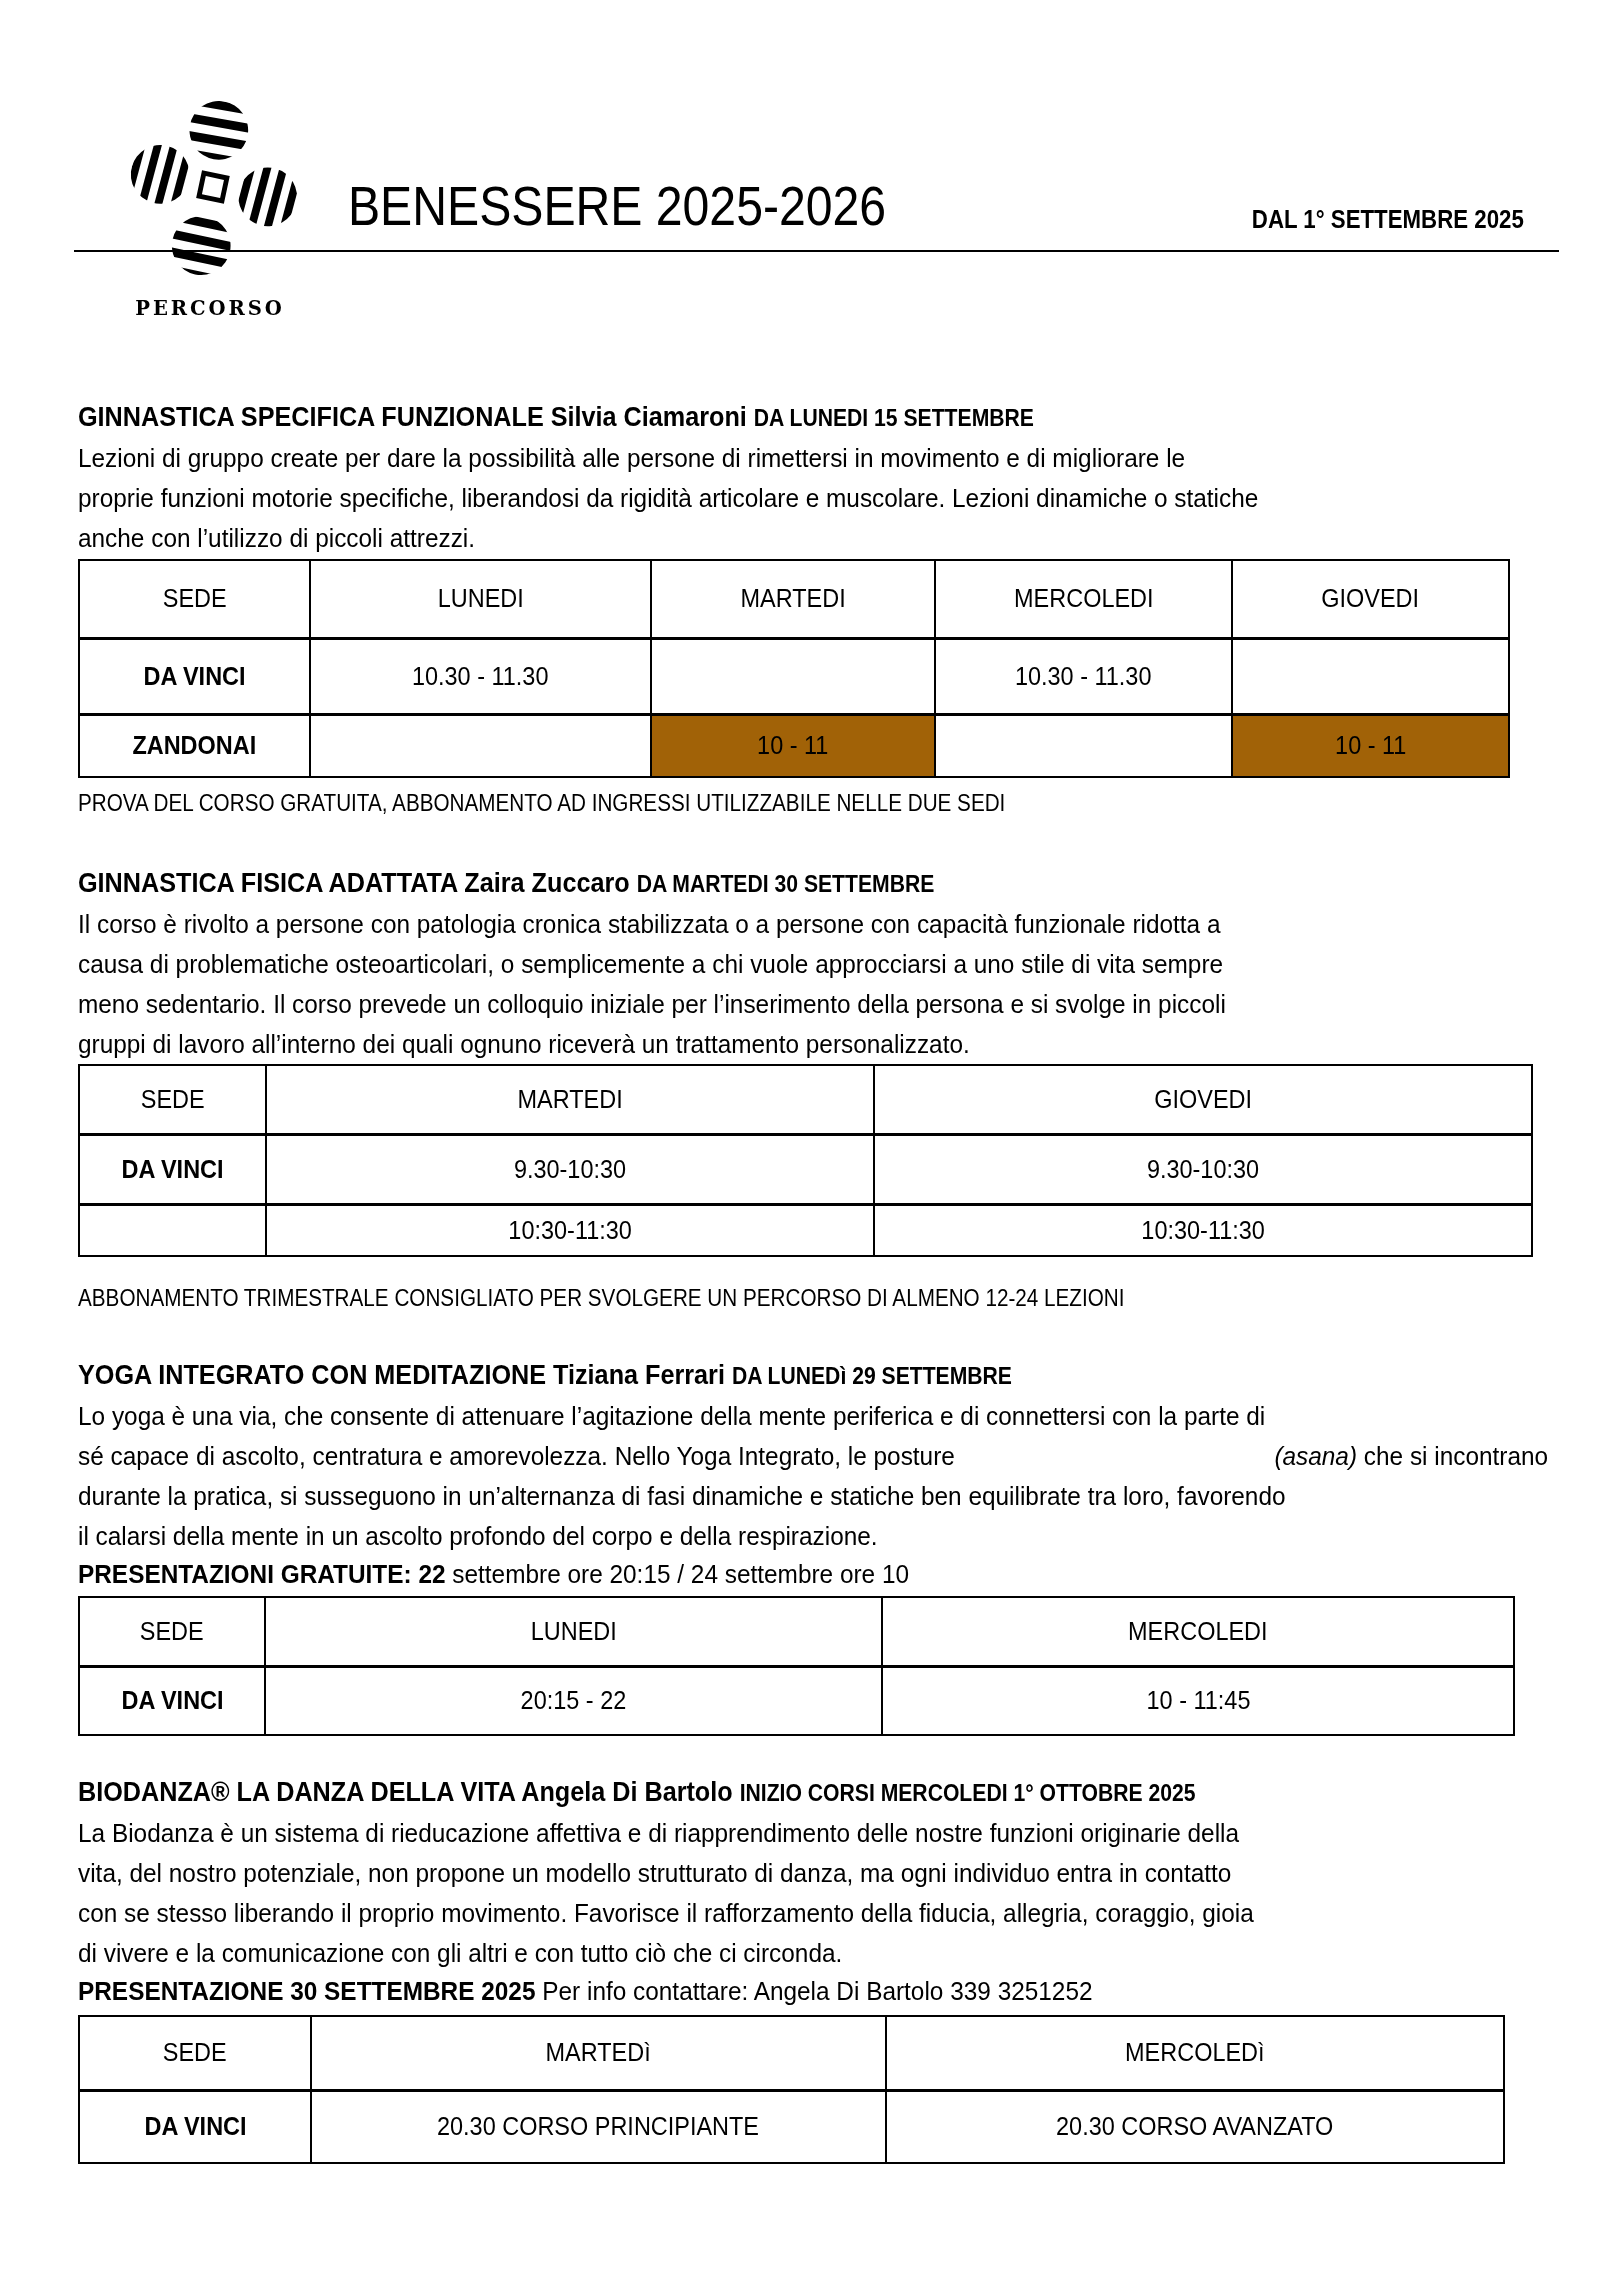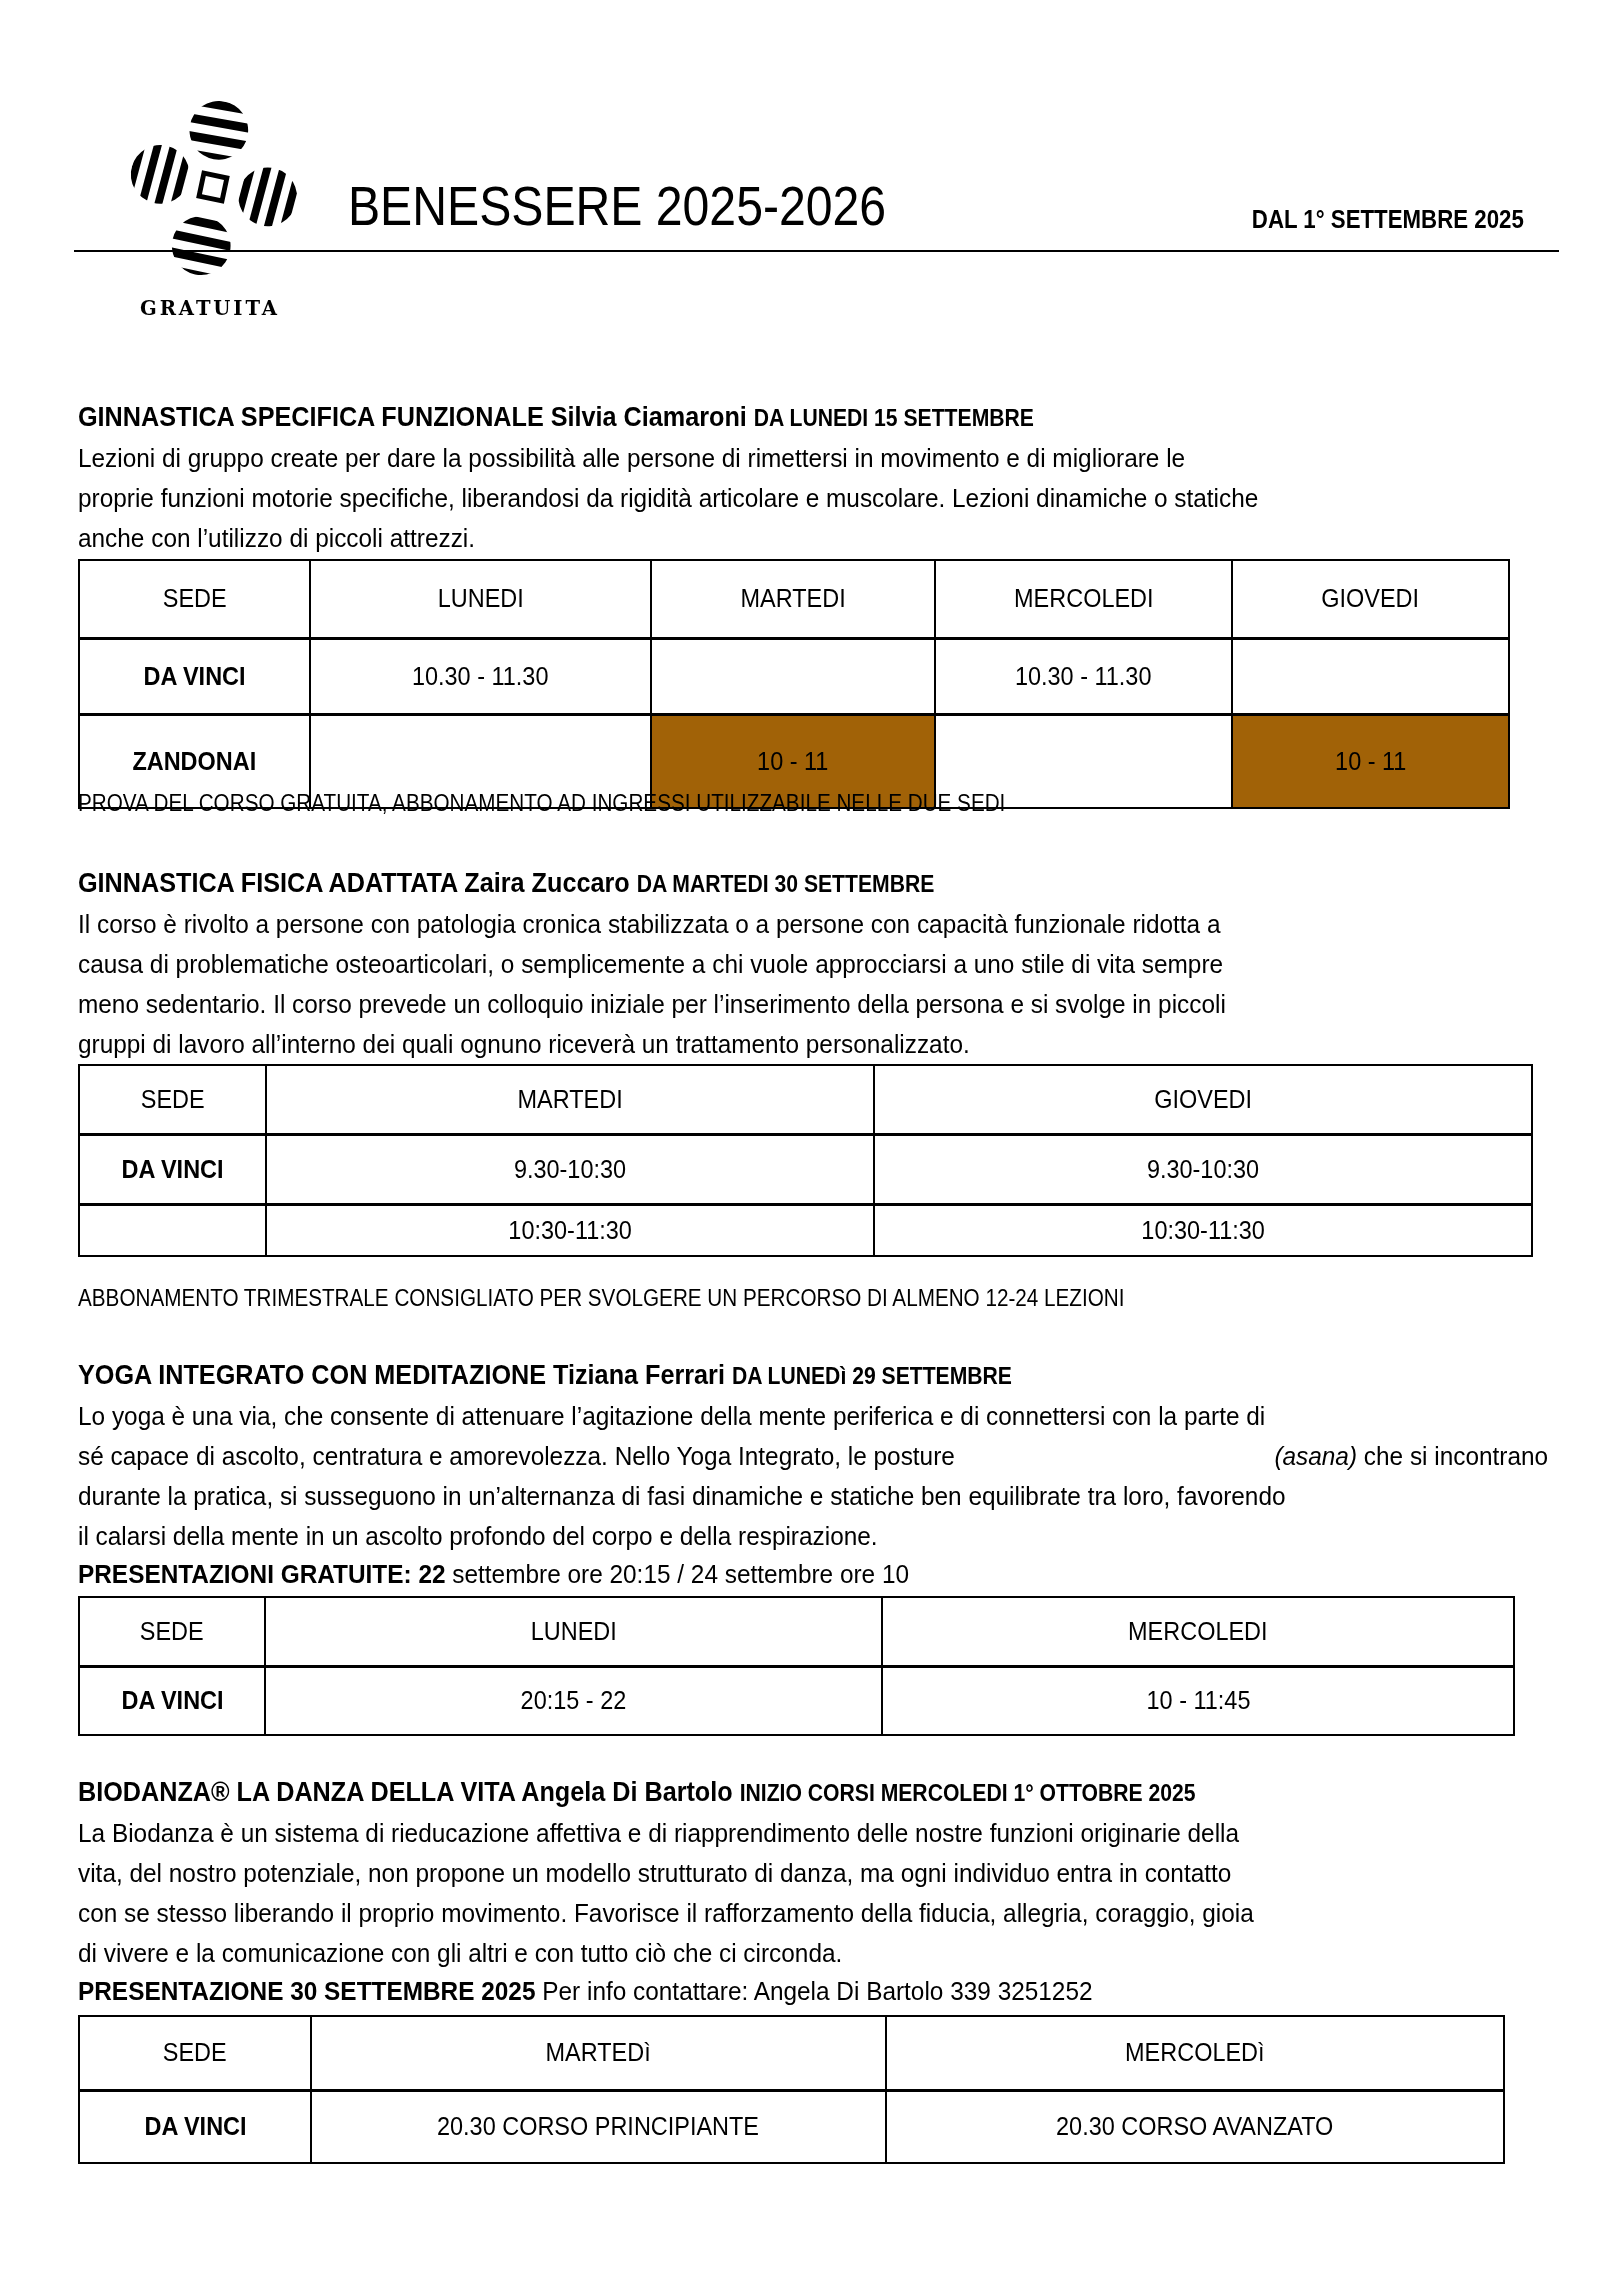--- a/index.html
+++ b/index.html
@@ -81,21 +81,21 @@
   <g clip-path="url(#c4)" transform="rotate(12 80 148)">
     <rect x="40" y="120" width="80" height="9" fill="#000"></rect>
     <rect x="40" y="138" width="80" height="9" fill="#000"></rect>
     <rect x="40" y="156" width="80" height="9" fill="#000"></rect>
     <rect x="40" y="174" width="80" height="9" fill="#000"></rect>
   </g>
   <g transform="rotate(12 92 88)">
     <rect x="80" y="76" width="24" height="24" fill="none" stroke="#000" stroke-width="5"></rect>
   </g>
 </svg>
-<div class="logo-word">GRATUITA</div>
+<div class="logo-word">PERCORSO</div>
 <div class="doc-title">BENESSERE 2025-2026</div>
 <div class="doc-start">DAL 1° SETTEMBRE 2025</div>
 <div class="header-rule"></div>
 
 <div class="section" style="top:397px;">
   <div class="sec-title">
     <span>GINNASTICA SPECIFICA FUNZIONALE</span>
     <span class="teacher">Silvia Ciamaroni</span>
     <span class="start">DA LUNEDI 15 SETTEMBRE</span>
   </div>
@@ -120,21 +120,21 @@
       <th><span class="cell-txt">MERCOLEDI</span></th>
       <th><span class="cell-txt">GIOVEDI</span></th>
     </tr>
     <tr class="thick-top" style="height:76px;">
       <td class="sede"><span class="cell-txt">DA VINCI</span></td>
       <td><span class="cell-txt">10.30 - 11.30</span></td>
       <td><span class="cell-txt"></span></td>
       <td><span class="cell-txt">10.30 - 11.30</span></td>
       <td><span class="cell-txt"></span></td>
     </tr>
-    <tr class="thick-top" style="height:94px;">
+    <tr class="thick-top" style="height:63px;">
       <td class="sede"><span class="cell-txt">ZANDONAI</span></td>
       <td><span class="cell-txt"></span></td>
       <td class="shaded"><span class="cell-txt">10 - 11</span></td>
       <td><span class="cell-txt"></span></td>
       <td class="shaded"><span class="cell-txt">10 - 11</span></td>
     </tr>
   </tbody>
     </table>
   <div class="note" style="position:absolute; left:0; top:390px;">PROVA DEL CORSO GRATUITA, ABBONAMENTO AD INGRESSI UTILIZZABILE NELLE DUE SEDI</div>
 </div>

